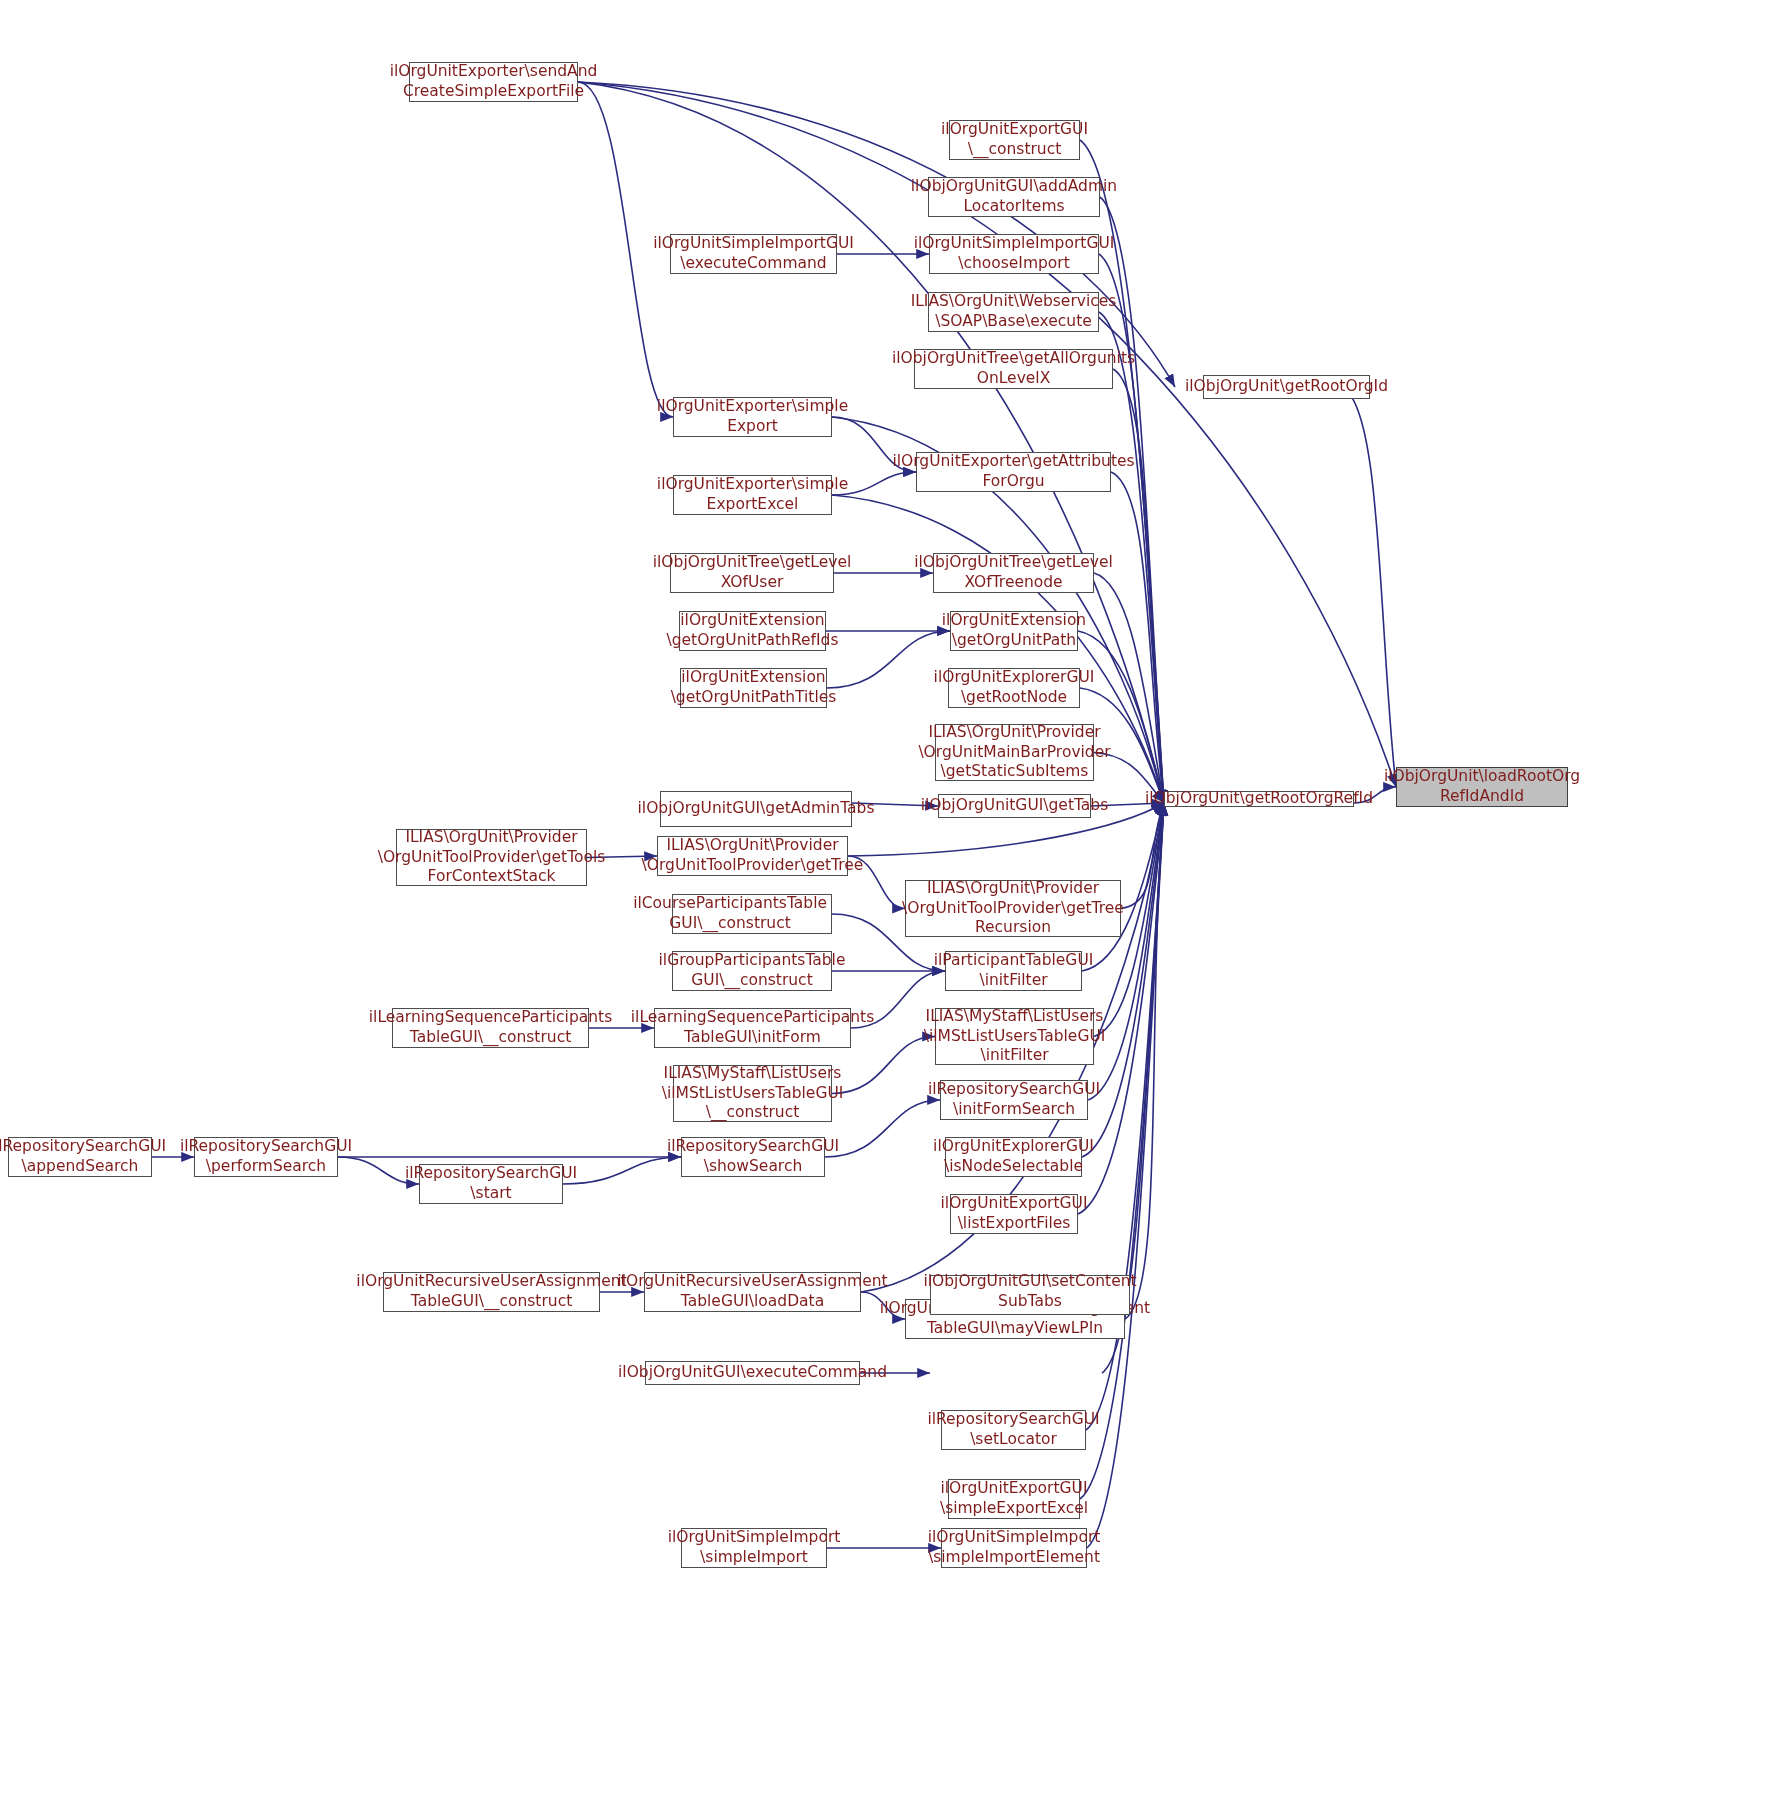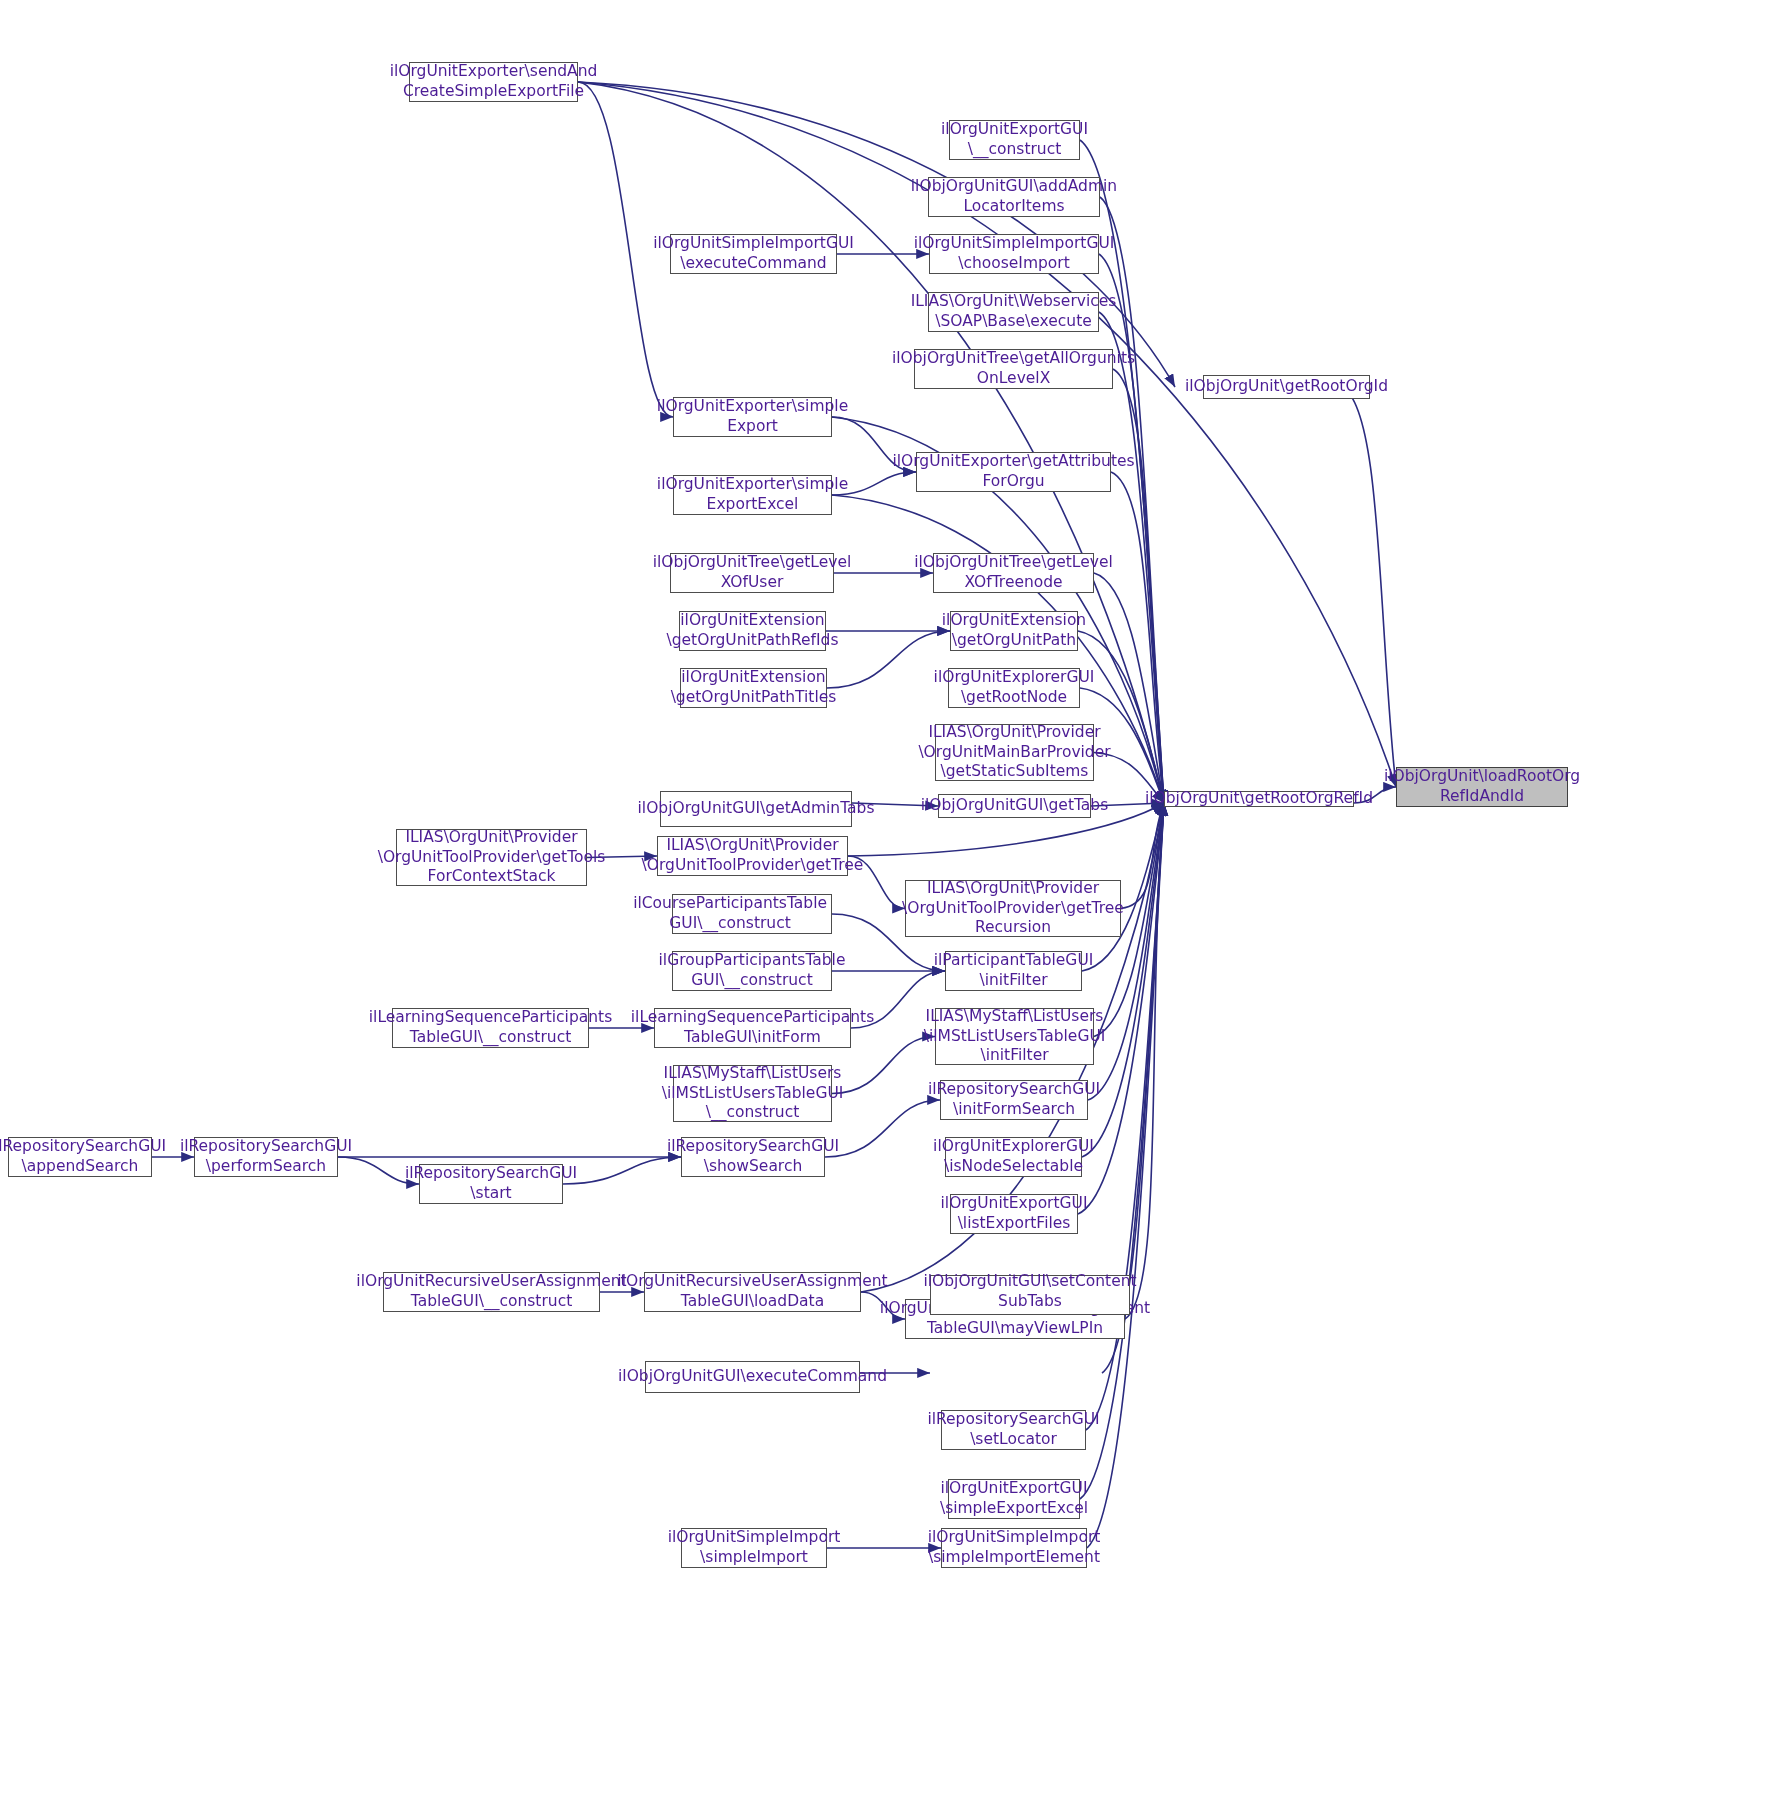--- a/index.html
+++ b/index.html
@@ -17,21 +17,21 @@
     left:0; top:0;
     width:1788px;
     height:1794px;
     pointer-events:none;
   }
   .node{
     position:absolute;
     box-sizing:border-box;
     border:1px solid #4d4d4d;
     background:#ffffff;
-    color:#4c1d95;
+    color:#7f1d1d;
     display:flex;
     align-items:center;
     justify-content:center;
     text-align:center;
     font-size:15.5px;
     line-height:1.28;
     white-space:pre-line;
     padding:2px 4px;
     letter-spacing:0px;
   }
@@ -184,21 +184,21 @@
       <div class="node" style="left: 945px; top: 1137px; width: 137px; height: 40px;"><span>ilOrgUnitExplorerGUI
 \isNodeSelectable</span></div>
       <div class="node" style="left: 950px; top: 1194px; width: 128px; height: 40px;"><span>ilOrgUnitExportGUI
 \listExportFiles</span></div>
       <div class="node" style="left: 383px; top: 1272px; width: 217px; height: 40px;"><span>ilOrgUnitRecursiveUserAssignment
 TableGUI\__construct</span></div>
       <div class="node" style="left: 644px; top: 1272px; width: 217px; height: 40px;"><span>ilOrgUnitRecursiveUserAssignment
 TableGUI\loadData</span></div>
       <div class="node" style="left: 905px; top: 1299px; width: 220px; height: 40px;"><span>ilOrgUnitRecursiveUserAssignment
 TableGUI\mayViewLPIn</span></div>
-      <div class="node" style="left: 645px; top: 1361px; width: 215px; height: 32px;"><span>ilObjOrgUnitGUI\executeCommand</span></div>
+      <div class="node" style="left: 645px; top: 1361px; width: 215px; height: 24px;"><span>ilObjOrgUnitGUI\executeCommand</span></div>
       <div class="node" style="left: 930px; top: 1275px; width: 200px; height: 40px; align-items: flex-end;"><span>ilObjOrgUnitGUI\setContent
 SubTabs</span></div>
       <div class="node" style="left: 941px; top: 1410px; width: 145px; height: 40px;"><span>ilRepositorySearchGUI
 \setLocator</span></div>
       <div class="node" style="left: 948px; top: 1479px; width: 132px; height: 40px;"><span>ilOrgUnitExportGUI
 \simpleExportExcel</span></div>
       <div class="node" style="left: 681px; top: 1528px; width: 146px; height: 40px;"><span>ilOrgUnitSimpleImport
 \simpleImport</span></div>
       <div class="node" style="left: 941px; top: 1528px; width: 146px; height: 40px;"><span>ilOrgUnitSimpleImport
 \simpleImportElement</span></div>

